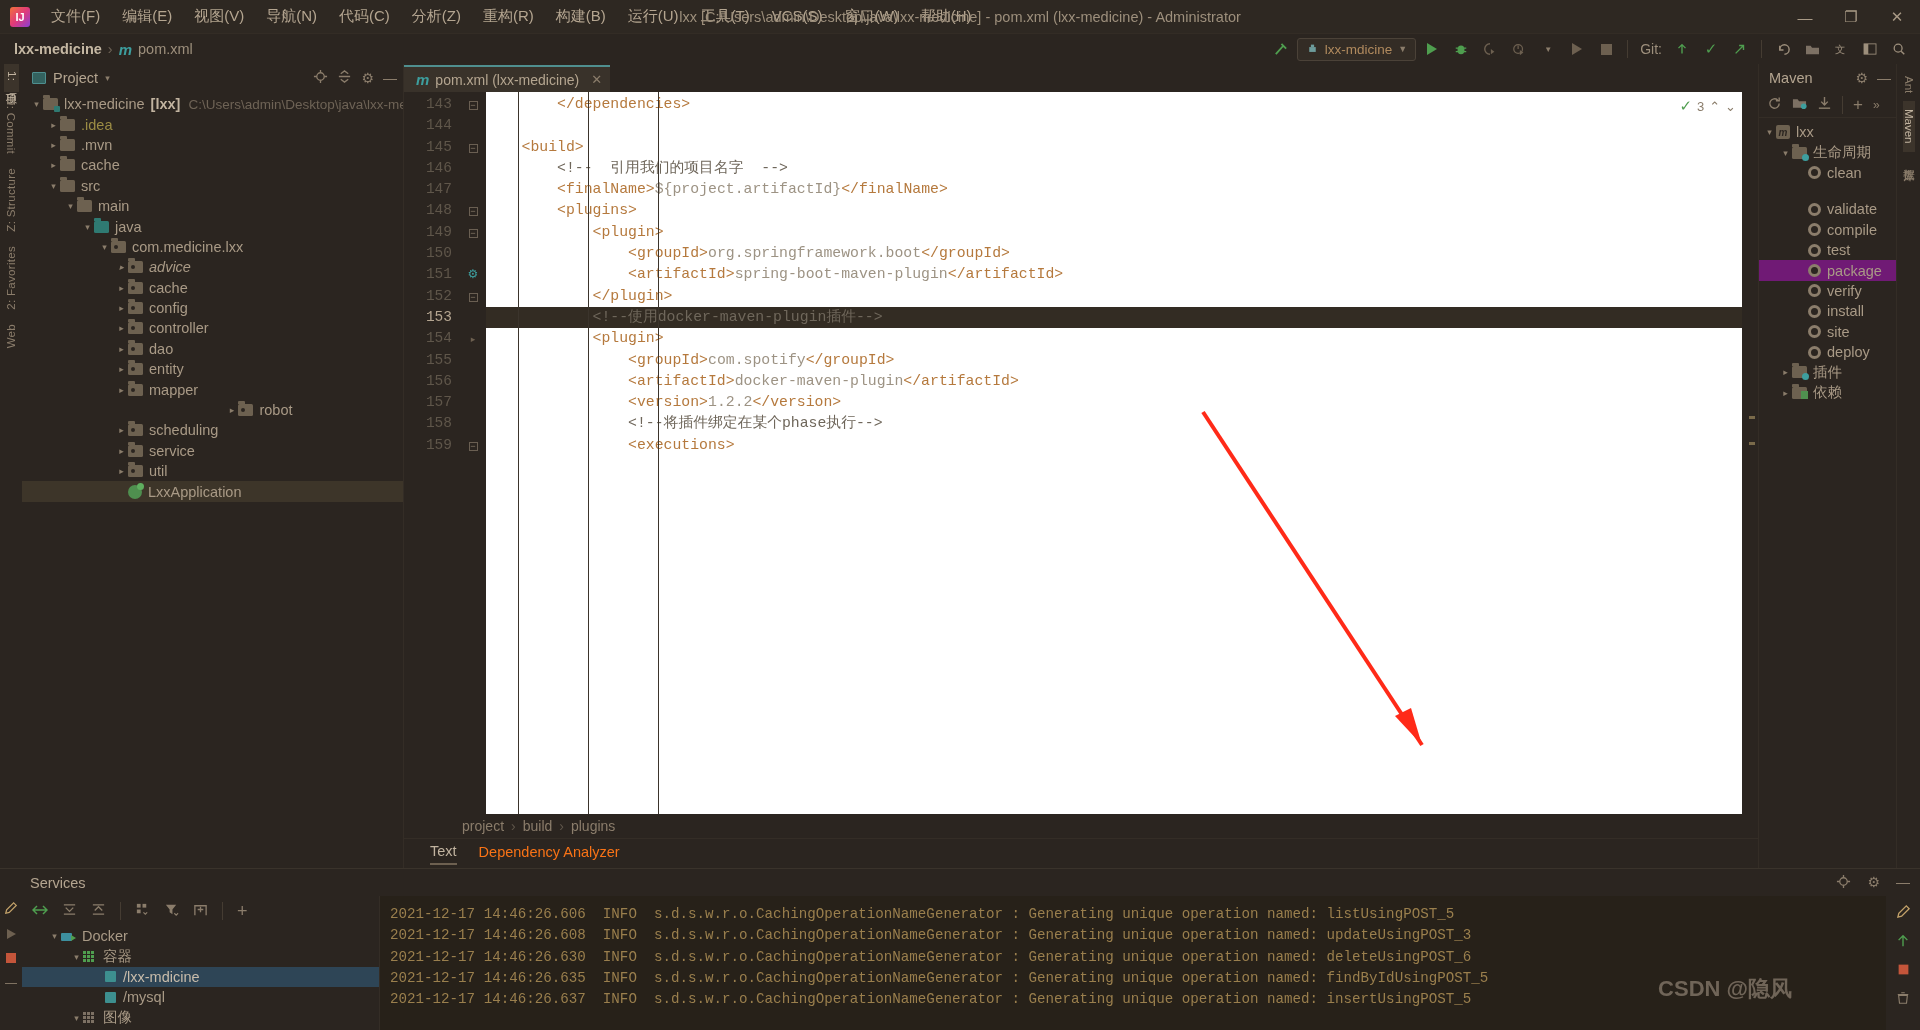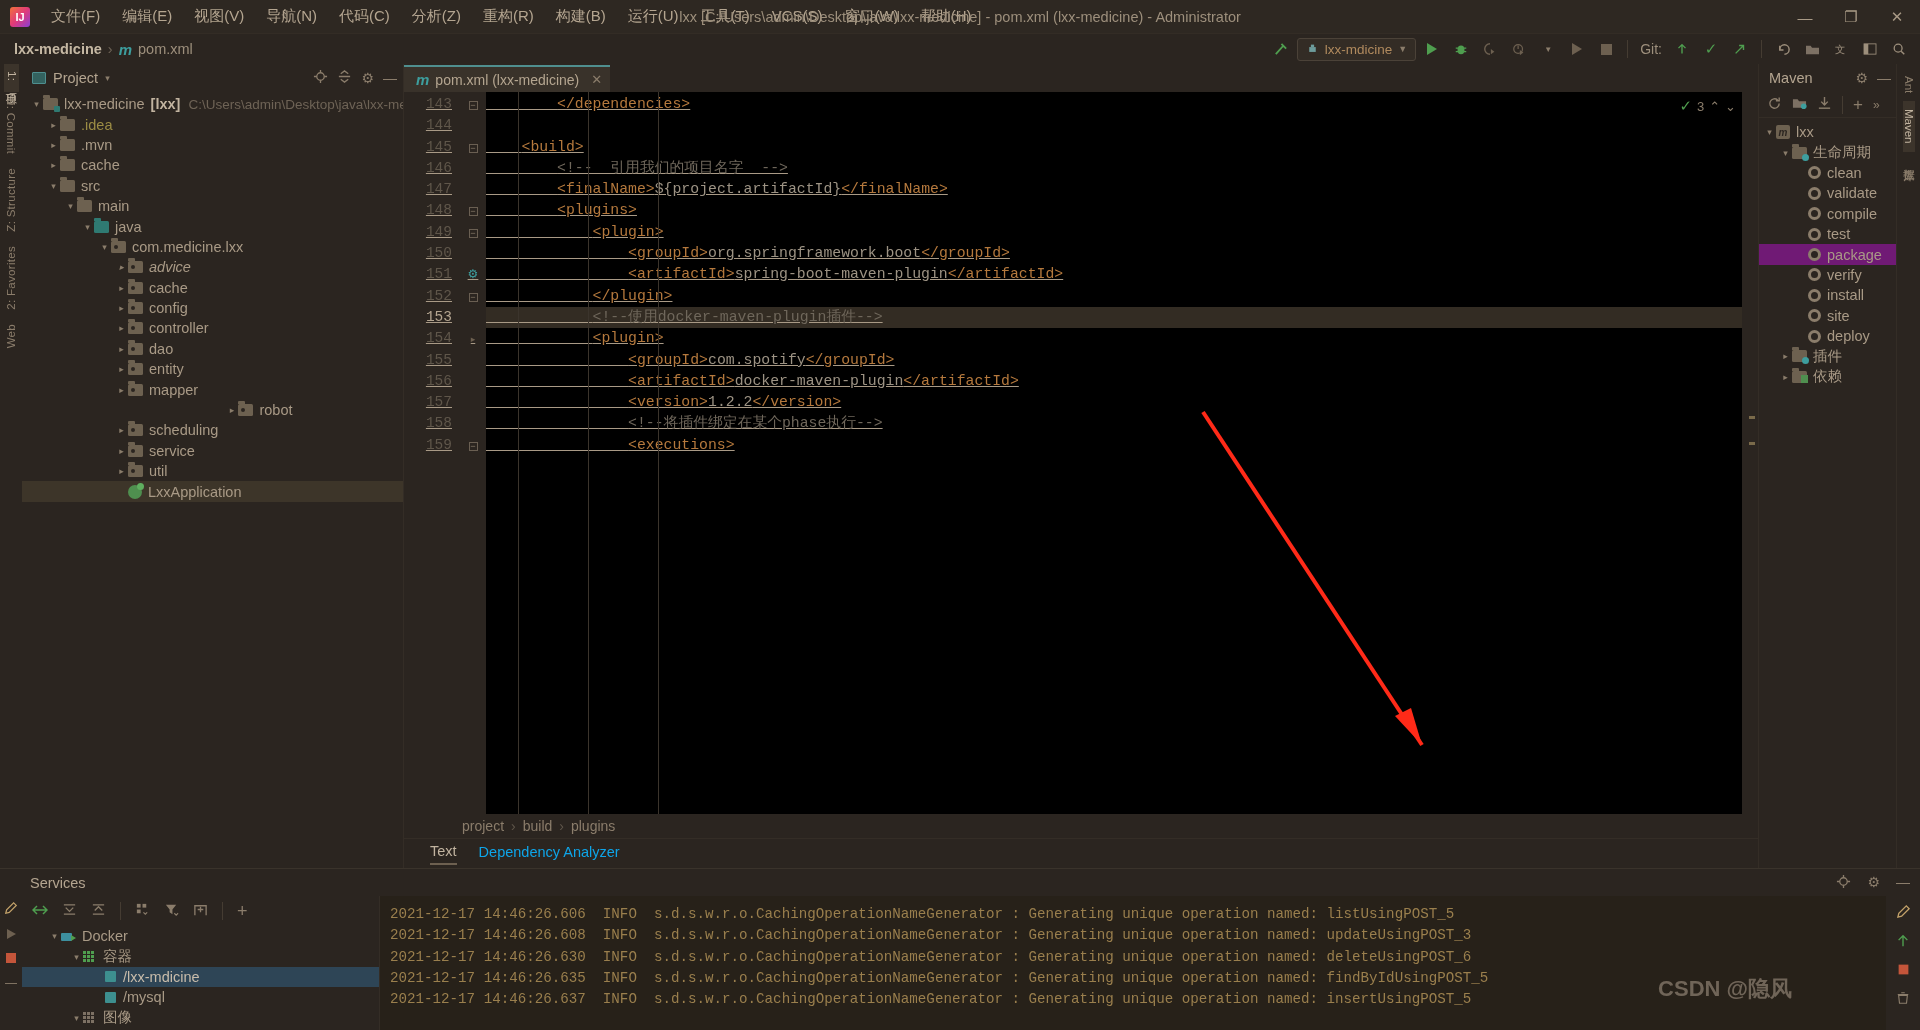--- a/index.html
+++ b/index.html
@@ -99,21 +99,21 @@
 
   
   #editor-col { flex:1; display:flex; flex-direction:column; min-width:0; background:#2b2520; }
   #tabs { height:28px; display:flex; align-items:flex-end; background:#2b2520; }
   #tab-active {
     height:27px; display:flex; align-items:center; gap:6px; padding:0 8px 0 12px;
     background:#39322a; border-top:2px solid #4f8f8f; font-size:14px; color:#b4a590;
   }
   .tab-x { color:#8b7d6b; font-size:13px; margin-left:6px; }
 
-  #editor-wrap { flex:1; display:flex; position:relative; background:#000000; overflow:hidden;text-decoration:underline; }
+  #editor-wrap { flex:1; display:flex; position:relative; background:#ffffff; overflow:hidden; }
   #gutter { width:56px; background:#2b2520; text-align:right; padding-top:2px; flex:none; }
   .gl { height:21.3px; line-height:21.3px; font-size:14.5px; color:#5f564a; padding-right:8px; font-family:"Liberation Mono", monospace; }
   .gl.cur { color:#b4a590; }
   #foldbar { width:26px; background:#2b2520; padding-top:2px; flex:none; position:relative; }
   .fold { height:21.3px; line-height:21.3px; text-align:center; color:#6a5f52; font-size:10px; }
   #code { flex:1; padding-top:2px; overflow:hidden; position:relative; min-width:0; }
   .cl { height:21.3px; line-height:21.3px; font-size:14.8px; white-space:pre; font-family:"Liberation Mono", monospace; }
   .cl.hl { background:#332c23; }
   .tagc { color:#b5793d; }
   .cmt { color:#6f675b; }
@@ -122,21 +122,21 @@
   #indent-guides { position:absolute; top:0; left:0; height:100%; width:100%; pointer-events:none; }
   .ig { position:absolute; top:0; bottom:0; width:1px; background:#3b342c; }
 
   
   #marker-col { width:16px; background:#2b2520; flex:none; position:relative; }
   .mk { position:absolute; right:3px; width:6px; height:3px; background:#7a6a4a; }
   #insp-widget { position:absolute; right:22px; top:5px; display:flex; align-items:center; gap:5px; font-size:13px; color:#8b7d6b; }
 
   #bc-bottom { height:24px; display:flex; align-items:center; gap:7px; padding-left:58px; font-size:14px; color:#8b7d6b; background:#2b2520; }
   #xml-tabs { height:30px; display:flex; align-items:center; gap:22px; padding-left:26px; background:#2b2520; border-top:1px solid #342d26; font-size:14.5px; }
-  .xt { color:#0ea5e9; padding-bottom:4px; }
+  .xt { color:#f97316; padding-bottom:4px; }
   .xt.active { color:#c2b4a0; border-bottom:2px solid #6d6050; }
 
   
   #maven-panel { width:138px; background:#2b2520; display:flex; flex-direction:column; border-left:1px solid #342d26; }
   #maven-head { height:28px; display:flex; align-items:center; padding:0 6px 0 10px; position:relative; }
   #maven-head .ttl { font-size:14.5px; color:#b4a590; }
   .mh-actions { position:absolute; right:5px; display:flex; gap:9px; color:#8b7d6b; font-size:14px; }
   #maven-tb { height:26px; display:flex; align-items:center; gap:10px; padding:0 8px; color:#8b7d6b; font-size:14px; border-bottom:1px solid #342d26; }
   #maven-tree { flex:1; font-size:14.5px; padding-top:4px; }
   .gear { width:13px;height:13px;flex:none;margin-right:6px;border-radius:50%;border:3px solid #8b7d6b;background:#2b2520;box-sizing:border-box; }
@@ -588,21 +588,21 @@
         <div class="tn" style="padding-left: 20px;">
           <span class="arr down"></span>
           <span class="mfolder cfg"></span>
           <span class="lbl">生命周期</span>
         </div>
         <div class="tn" style="padding-left: 36px;">
           <span class="arr"></span>
           <span class="gear"></span>
           <span class="lbl">clean</span>
         </div>
-        <div class="tn" style="padding-left: 36px;">
+        <div class="tn" style="padding-left: 36px; margin-top: 16px;">
           <span class="arr"></span>
           <span class="gear"></span>
           <span class="lbl">validate</span>
         </div>
         <div class="tn" style="padding-left: 36px;">
           <span class="arr"></span>
           <span class="gear"></span>
           <span class="lbl">compile</span>
         </div>
         <div class="tn" style="padding-left: 36px;">

